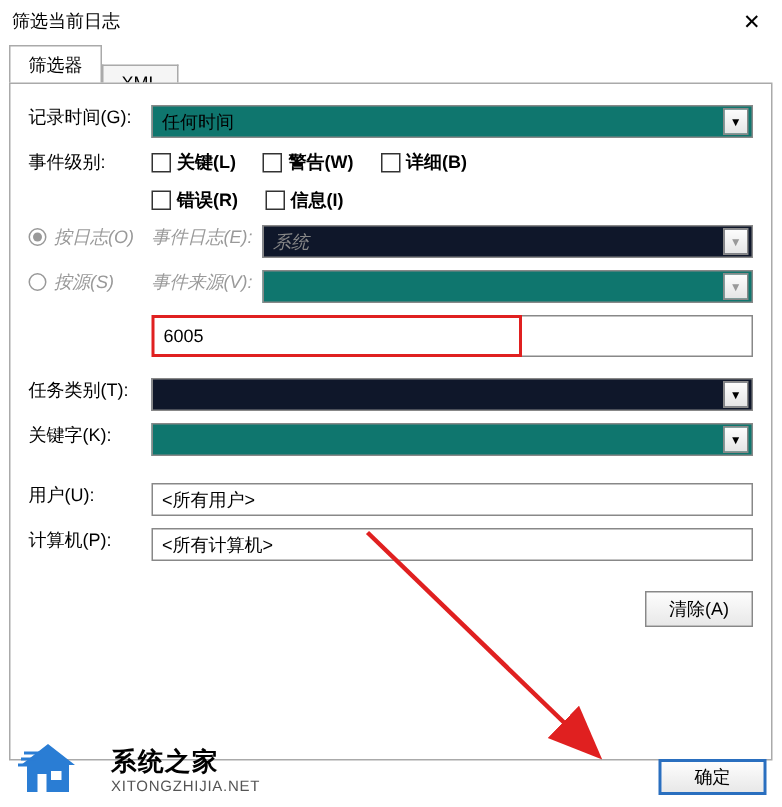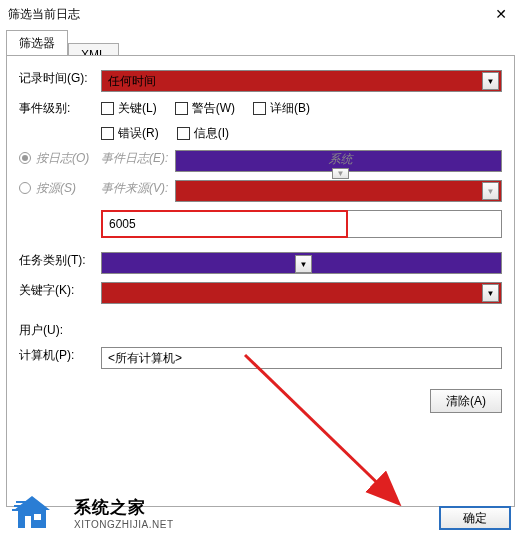--- a/index.html
+++ b/index.html
@@ -58,42 +58,43 @@
     margin-bottom: 8px;
   }
   .label {
     width: 82px;
     flex-shrink: 0;
   }
   .dropdown {
     flex: 1;
     height: 22px;
     border: 1px solid #888;
-    background: #b91c1c;
+    background: #0f766e;
     display: flex;
     align-items: center;
     justify-content: space-between;
     padding: 0 2px 0 6px;
     position: relative;
   }
-  .dropdown.grey { background: #4c1d95; flex-direction: column; }
+  .dropdown.grey { background: #0f172a; }
   .dd-btn {
     width: 17px;
     height: 18px;
     border: 1px solid #888;
     background: linear-gradient(#fdfdfd,#e5e5e5);
     display: flex;
     align-items: center;
     justify-content: center;
     font-size: 8px;
   }
   .cb-group {
     display: flex;
     gap: 18px;
     flex-wrap: wrap;
+    font-weight: bold;
   }
   .cb-item {
     display: flex;
     align-items: center;
     gap: 4px;
   }
   .cb {
     width: 13px; height: 13px;
     border: 1px solid #333;
     background: #fff;
@@ -302,20 +303,23 @@
     <div class="dropdown">
       <span></span>
       <div class="dd-btn">▼</div>
     </div>
   </div>
 
   <div style="height:10px"></div>
 
   <div class="row">
     <div class="label">用户(U):</div>
+    <div class="text-input">
+        <span>&lt;所有用户&gt;</span>
+      </div>
   </div>
 
   <div class="row">
     <div class="label">计算机(P):</div>
     <div class="text-input">
         <span>&lt;所有计算机&gt;</span>
       </div>
   </div>
 
   <div class="clear-btn-row">

